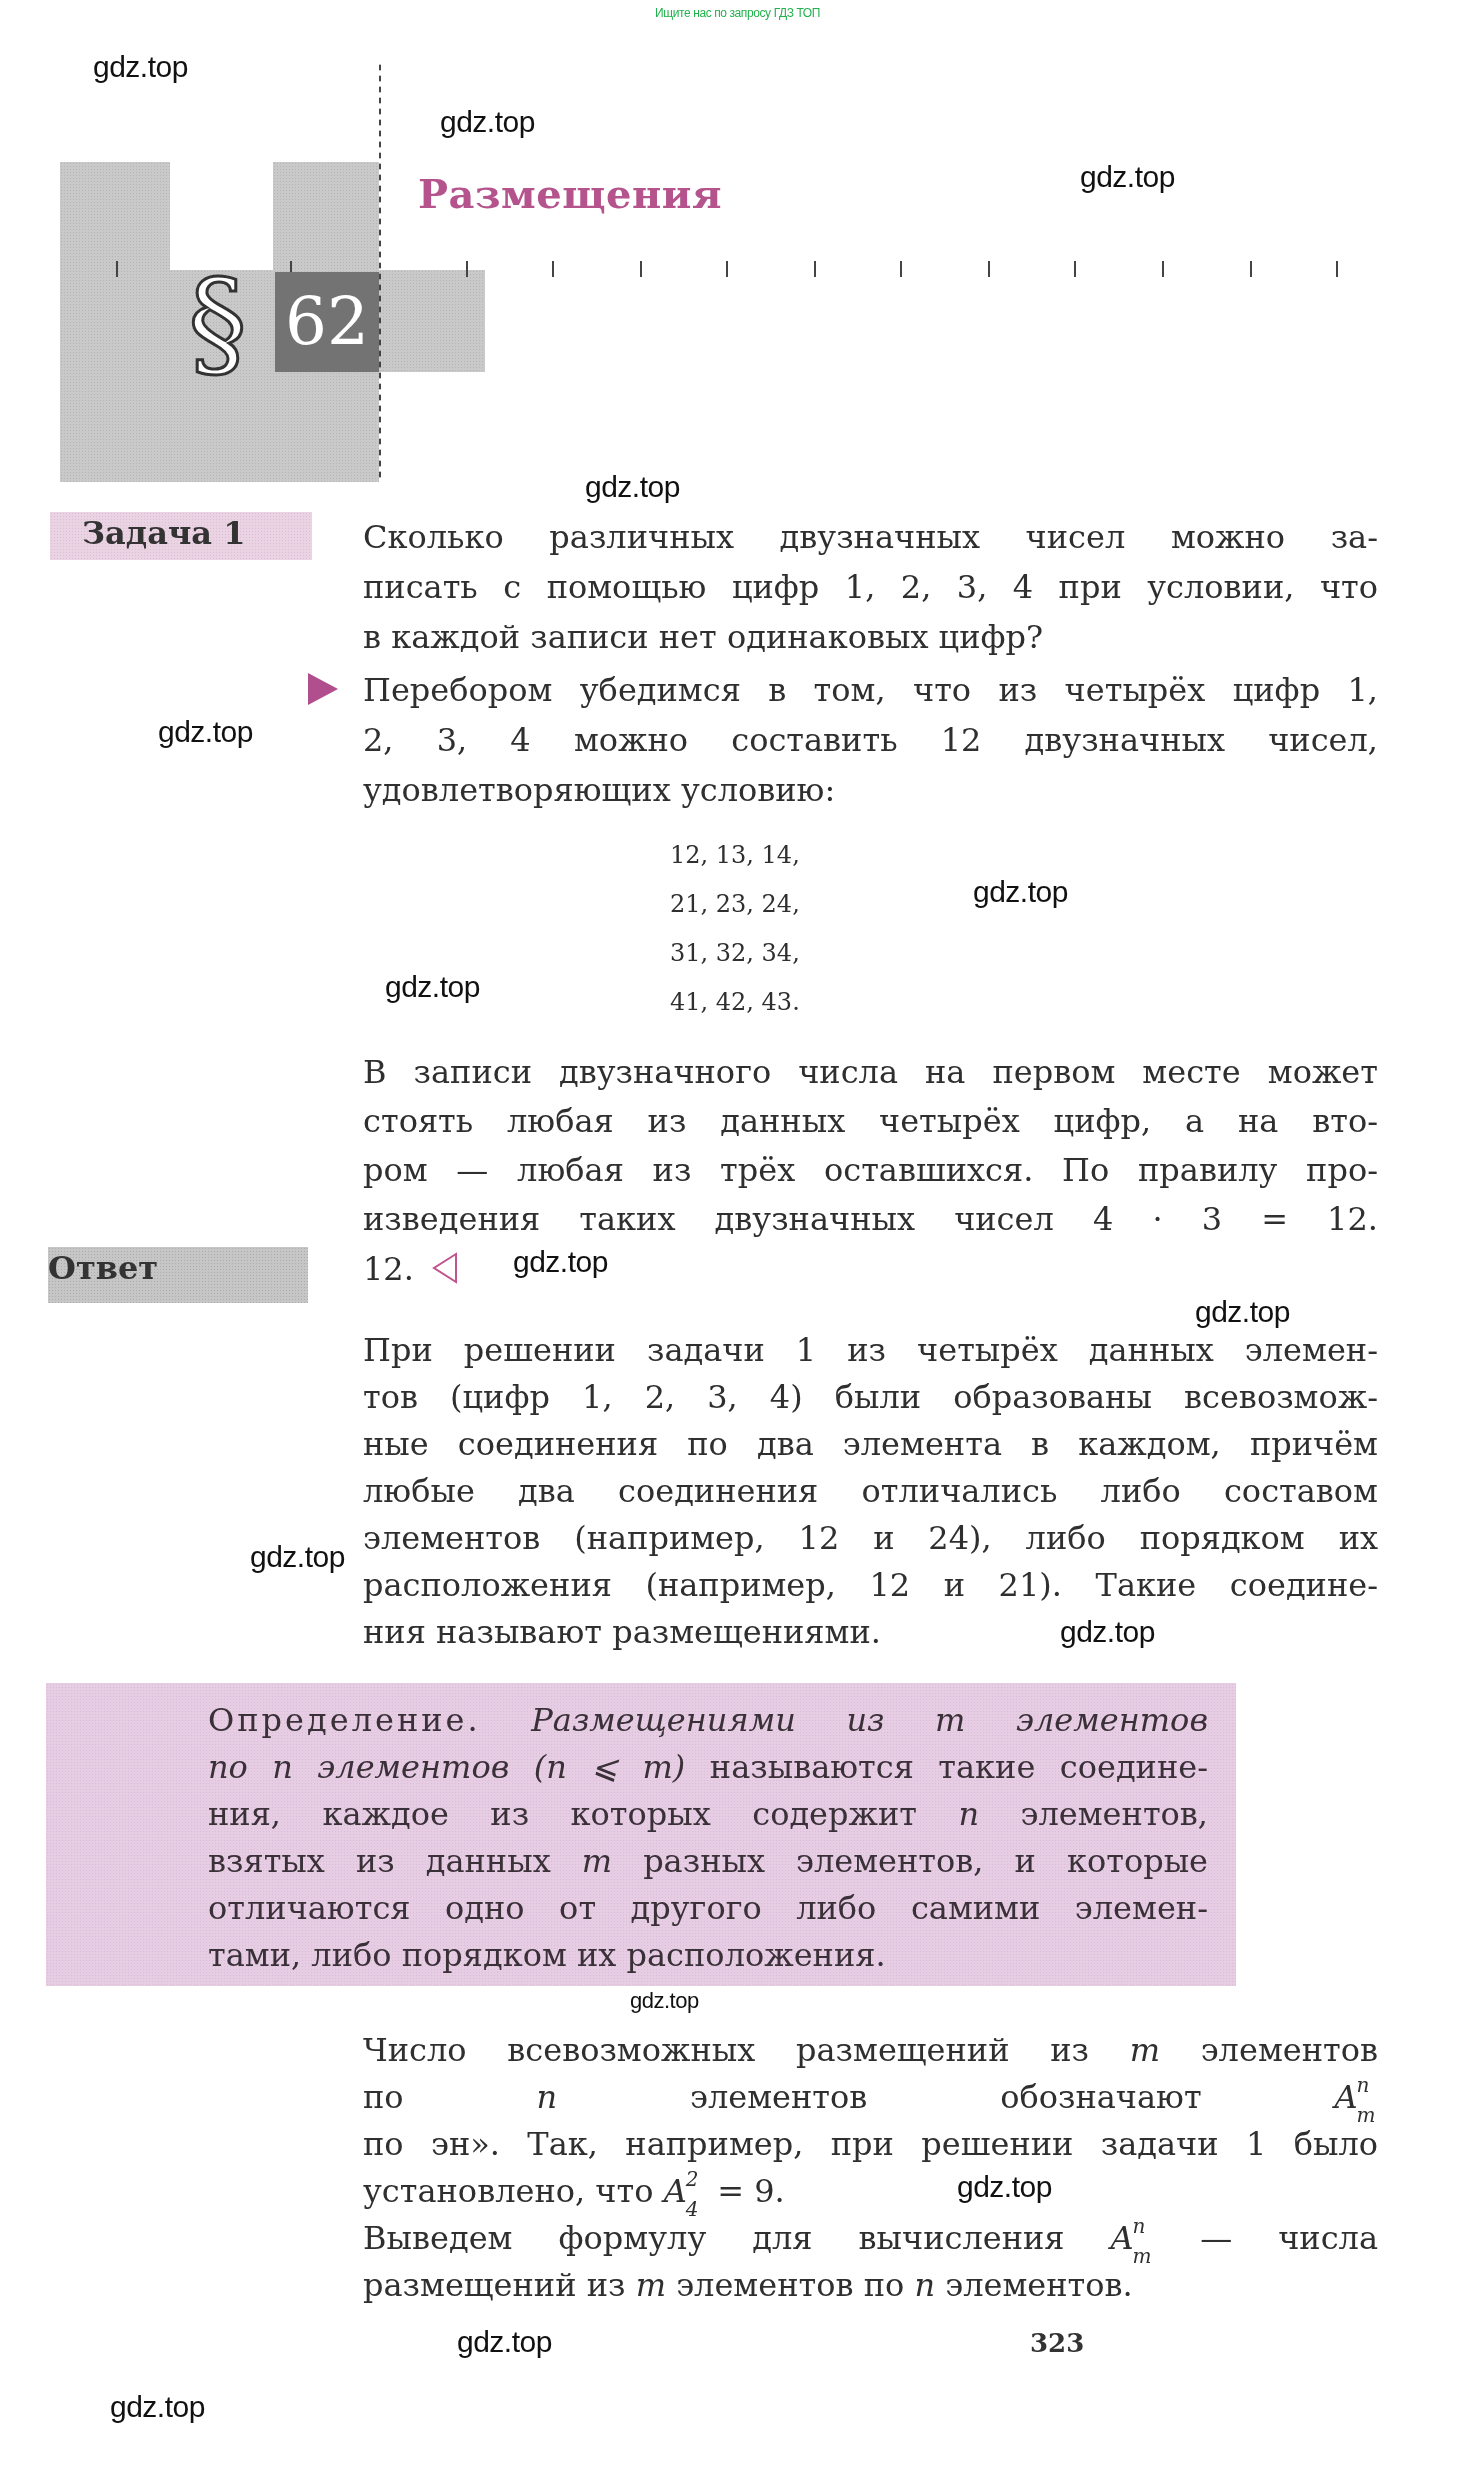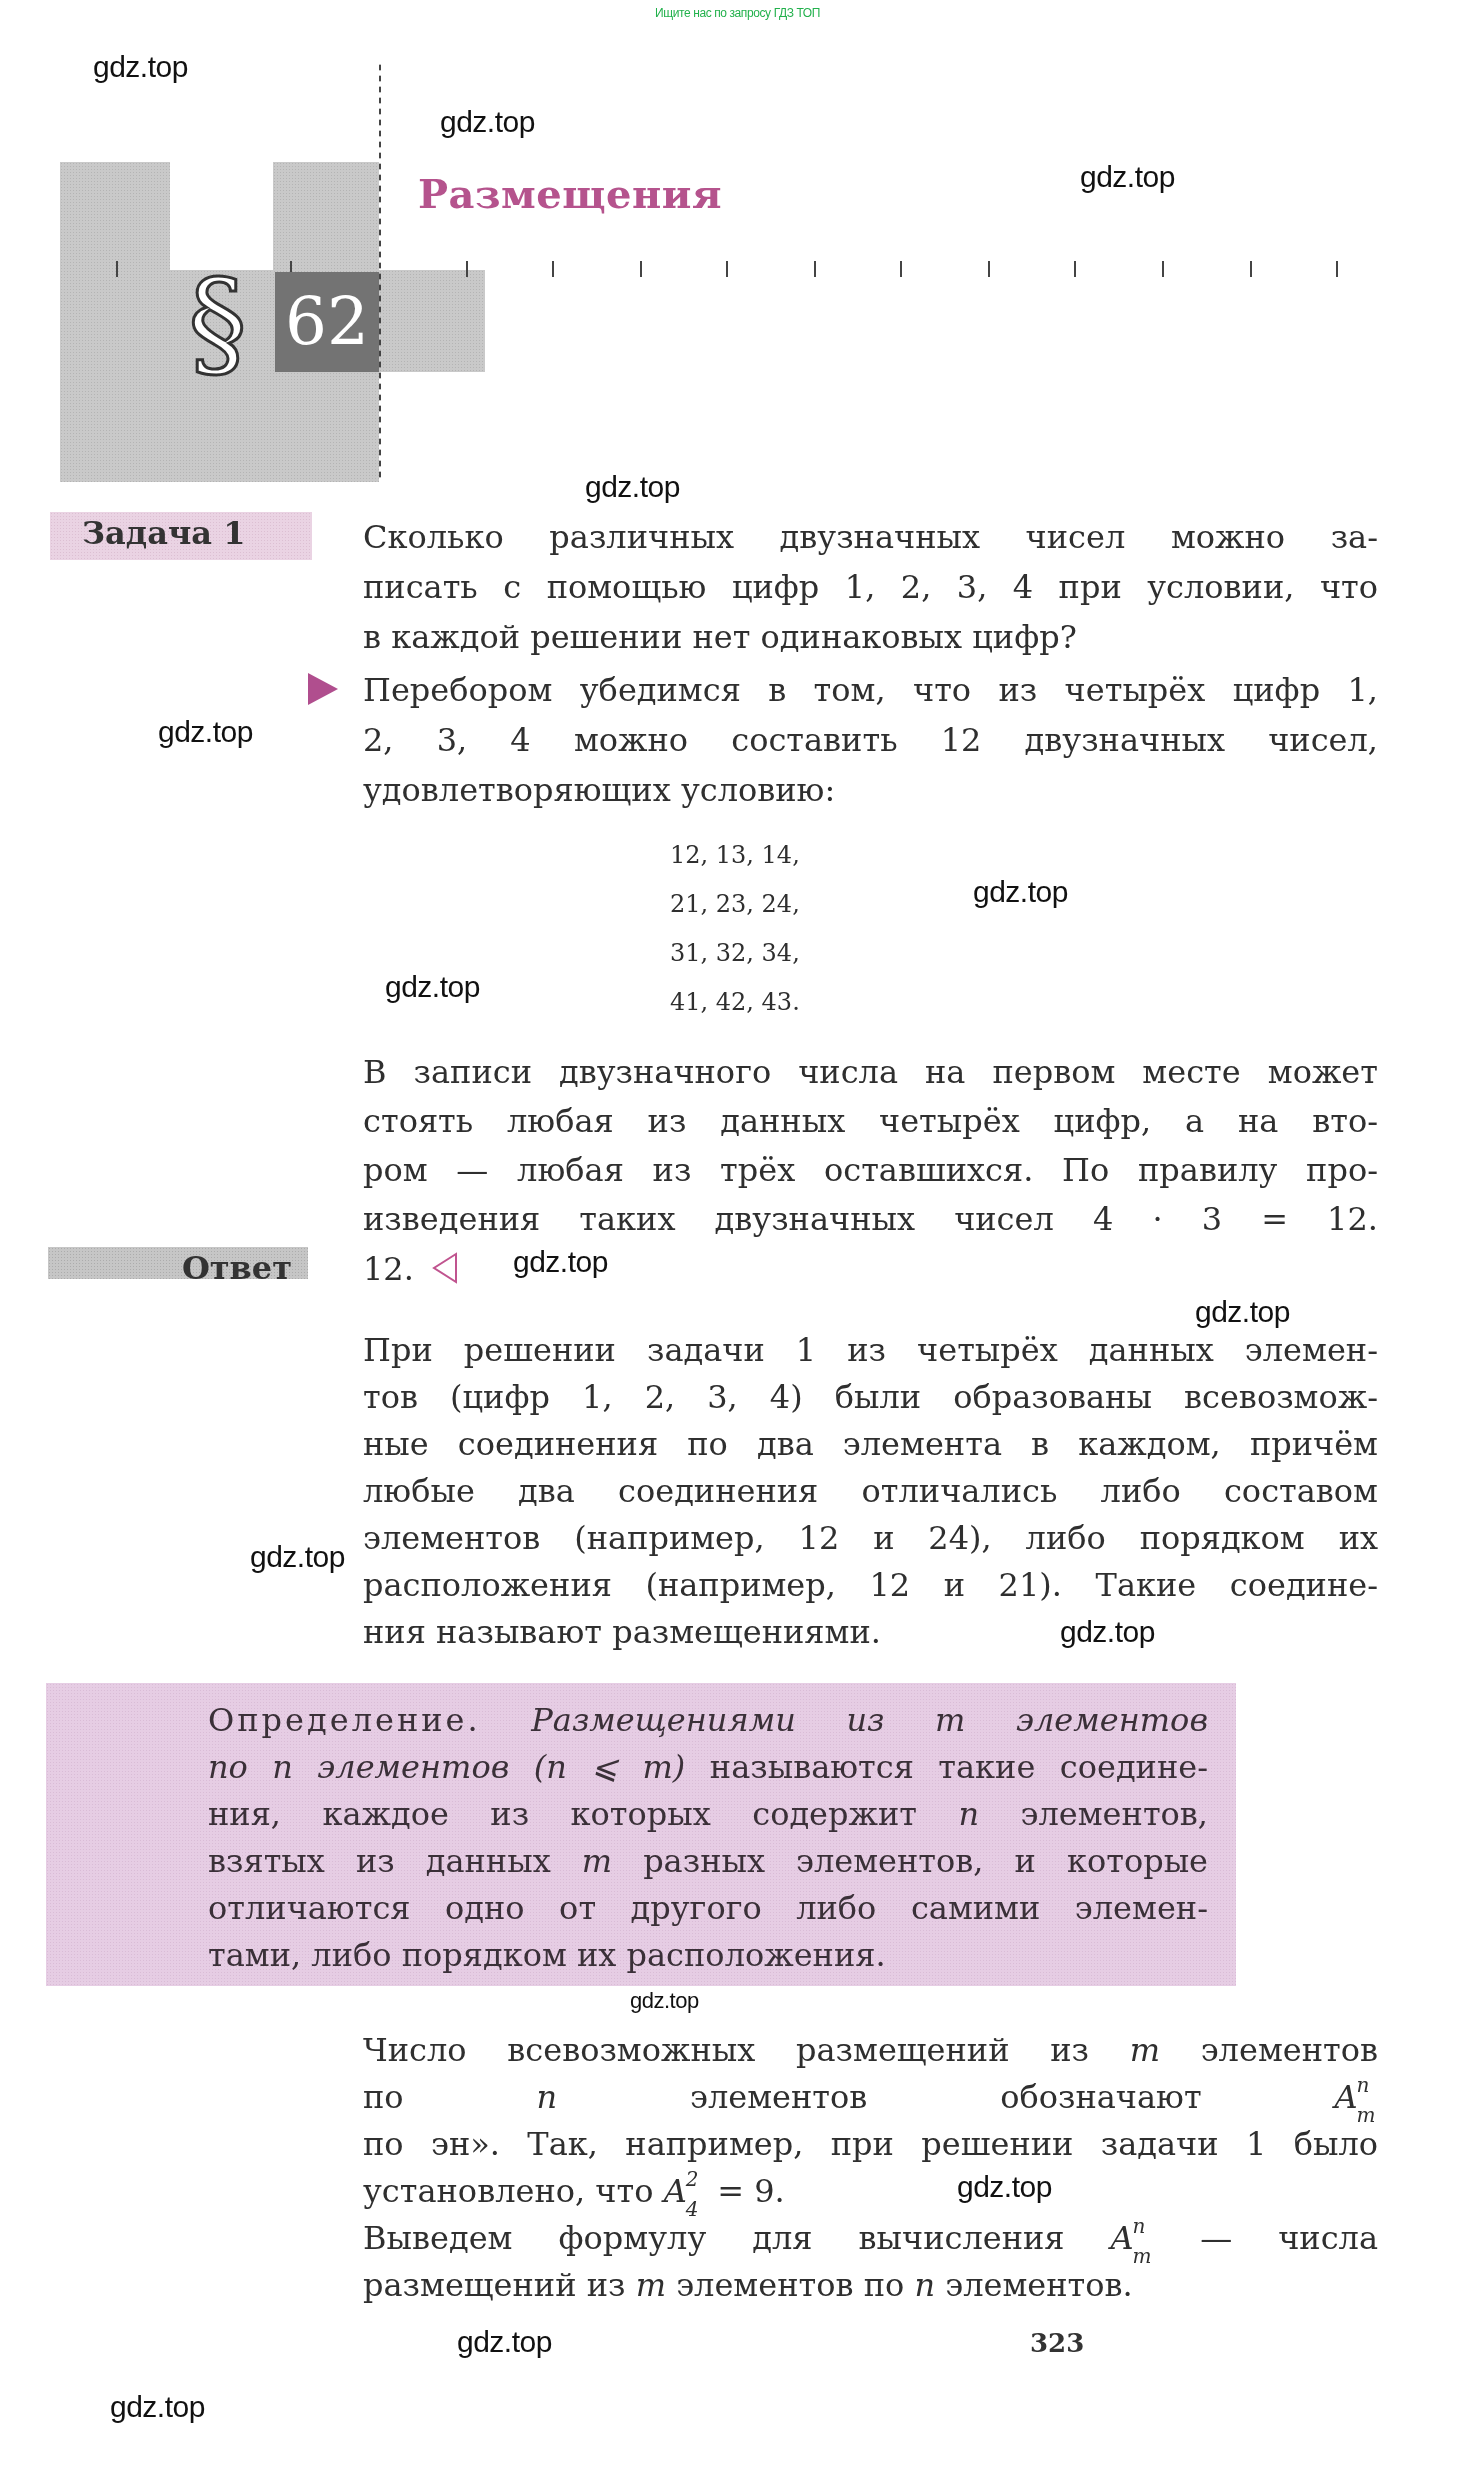--- a/index.html
+++ b/index.html
@@ -23,21 +23,21 @@
   .sect { position: absolute; left: 188px; top: 258px; font-size: 118px; line-height: 130px; color: #fff;
     -webkit-text-stroke: 3px #333; font-family: "DejaVu Serif", serif; }
   .title { position: absolute; left: 418px; top: 170px; font-size: 40px; font-weight: bold; color: #b5538d; letter-spacing: 0.5px; }
 
   .line { position: absolute; left: 363px; width: 1015px; font-size: 32px; line-height: 40px; white-space: nowrap;
     text-align: justify; text-align-last: justify; color: #2f2f2f; }
   .line.last { text-align-last: left; }
   .label-box { position: absolute; font-weight: bold; font-size: 32px; line-height: 42px; color: #333; }
   .task-box { left: 50px; top: 512px; width: 262px; height: 48px; background: #ead3e3; padding-left: 32px;
     background-image: radial-gradient(#dcbfd2 0.8px, transparent 1px); background-size: 3px 3px; }
-  .ans-box { left: 48px; top: 1247px; width: 260px; height: 32px; background: #c6c6c6; text-align: right; padding-right: 16px;
+  .ans-box { left: 48px; top: 1247px; width: 260px; height: 56px; background: #c6c6c6; padding-right: 16px;
     background-image: radial-gradient(#acacac 0.8px, transparent 1px); background-size: 3px 3px; }
   .tri-right { position: absolute; left: 308px; top: 673px; width: 0; height: 0;
     border-top: 16px solid transparent; border-bottom: 16px solid transparent; border-left: 30px solid #b04e8e; }
   .nums { position: absolute; left: 670px; font-size: 24px; line-height: 40px; color: #2f2f2f; white-space: nowrap; }
   .def-box { position: absolute; left: 46px; top: 1683px; width: 1190px; height: 303px; background: #e6cde4;
     background-image: radial-gradient(#d9bcd6 0.8px, transparent 1px); background-size: 3px 3px; }
   .def-line { position: absolute; left: 208px; width: 1000px; font-size: 32px; line-height: 40px; white-space: nowrap;
     text-align: justify; text-align-last: justify; color: #3a3038; }
   .def-line.last { text-align-last: left; }
   .spaced { letter-spacing: 3px; }
@@ -76,21 +76,21 @@
   <div class="tick" style="left:1250px"></div>
   <div class="tick" style="left:1336px"></div>
   <div class="sect">§</div>
   <div class="badge">62</div>
   <div class="title">Размещения</div>
 </div>
 
 <div class="label-box task-box">Задача 1</div>
 <div class="line" style="top:517px">Сколько различных двузначных чисел можно за-</div>
 <div class="line" style="top:567px">писать с помощью цифр 1, 2, 3, 4 при условии, что</div>
-<div class="line last" style="top:617px">в каждой решении нет одинаковых цифр?</div>
+<div class="line last" style="top:617px">в каждой записи нет одинаковых цифр?</div>
 
 <div class="tri-right"></div>
 <div class="line" style="top:670px">Перебором убедимся в том, что из четырёх цифр 1,</div>
 <div class="line" style="top:720px">2, 3, 4 можно составить 12 двузначных чисел,</div>
 <div class="line last" style="top:770px">удовлетворяющих условию:</div>
 
 <div class="nums" style="top:835px">12, 13, 14,</div>
 <div class="nums" style="top:884px">21, 23, 24,</div>
 <div class="nums" style="top:933px">31, 32, 34,</div>
 <div class="nums" style="top:982px">41, 42, 43.</div>

